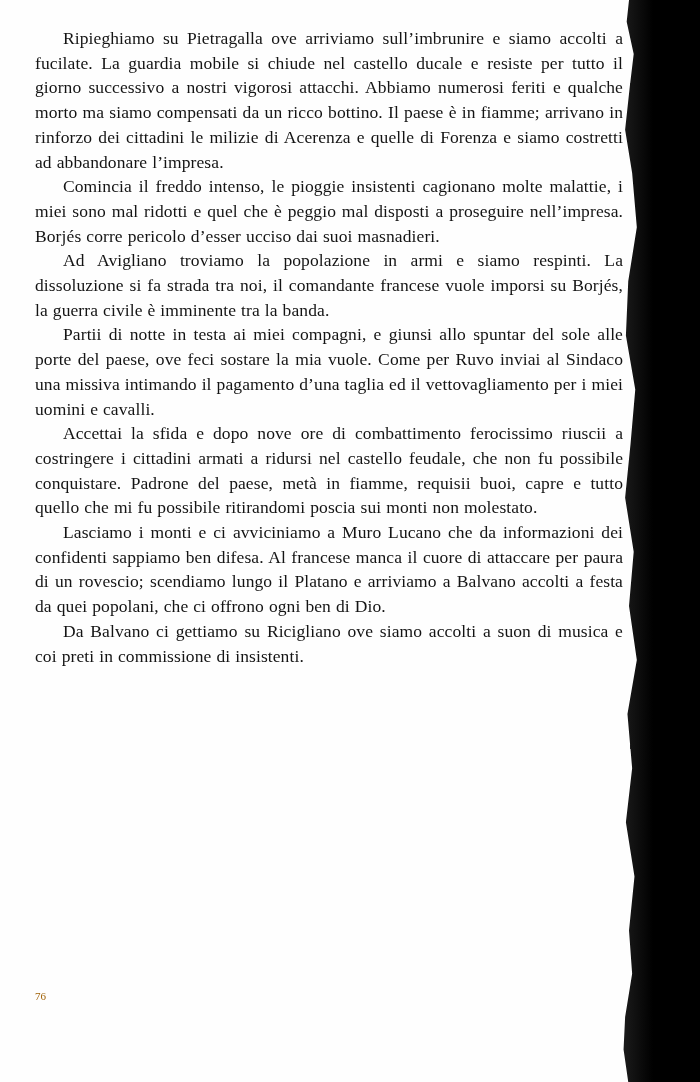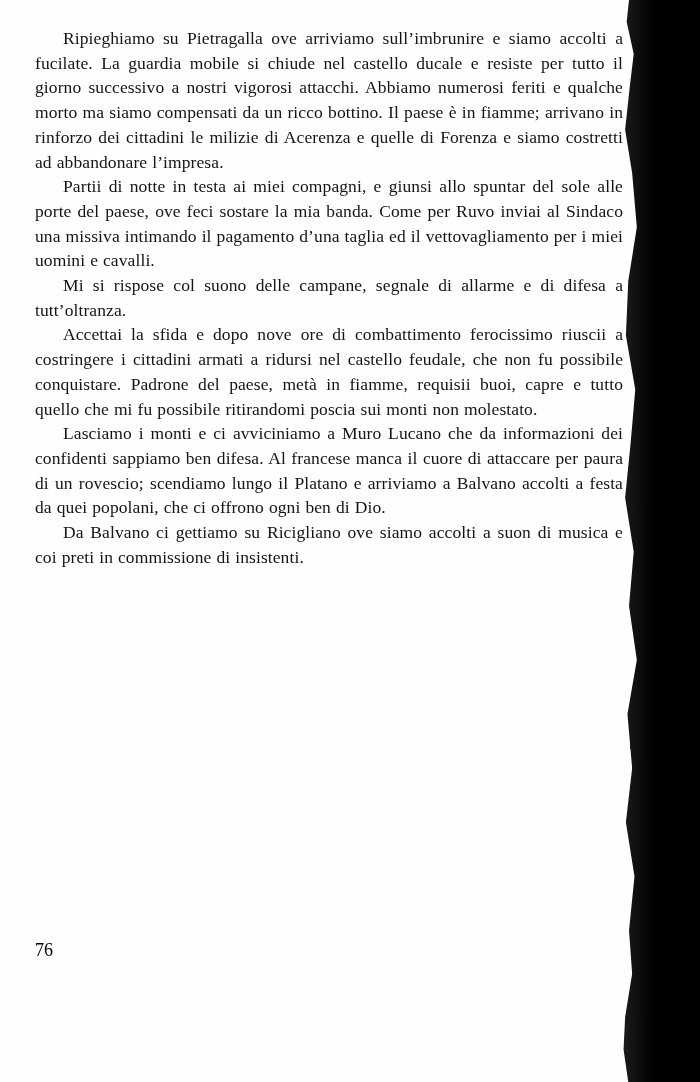--- a/index.html
+++ b/index.html
@@ -27,23 +27,23 @@
     font-size: 17.5px;
     line-height: 24.7px;
     text-align: justify;
     text-indent: 1.6em;
     letter-spacing: 0.1px;
     word-spacing: 0.5px;
   }
   .page-number {
     position: absolute;
     left: 35px;
-    top: 940px;
-    font-size: 18px;
-    color: #000000;
+    top: 990px;
+    font-size: 11px;
+    color: #a16207;
   }
   .scan-edge {
     position: absolute;
     top: 0;
     right: 0;
     width: 78px;
     height: 1082px;
     background: linear-gradient(to right, #1c1c1c 0%, #000000 40%, #000000 100%);
     clip-path: polygon(
       9% 0%, 6% 2%, 15% 5%, 10% 8%, 4% 12%, 13% 16%, 19% 21%,
@@ -67,22 +67,23 @@
       radial-gradient(ellipse 3px 9px at 55% 88%, #111 60%, transparent 62%);
     opacity: 0.85;
   }
 </style>
 </head>
 <body>
 
 <div class="page">
   <div class="text-block">
     <p>Ripieghiamo su Pietragalla ove arriviamo sull’imbrunire e siamo accolti a fucilate. La guardia mobile si chiude nel castello ducale e resiste per tutto il giorno successivo a nostri vigorosi attacchi. Abbiamo numerosi feriti e qualche morto ma siamo compensati da un ricco bottino. Il paese è in fiamme; arrivano in rinforzo dei cittadini le milizie di Acerenza e quelle di Forenza e siamo costretti ad abbandonare l’impresa.</p>
-    <p>Partii di notte in testa ai miei compagni, e giunsi allo spuntar del sole alle porte del paese, ove feci sostare la mia banda. Come per Ruvo inviai al Sindaco una missiva intimando il pagamento d’una taglia ed il vettovagliamento per i miei uomini e cavalli.</p>
-    <p>Mi si rispose col suono delle campane, segnale di allarme e di difesa a tutt’oltranza.</p>
+    <p>Comincia il freddo intenso, le pioggie insistenti cagionano molte malattie, i miei sono mal ridotti e quel che è peggio mal disposti a proseguire nell’impresa. Borjés corre pericolo d’esser ucciso dai suoi masnadieri.</p>
+    <p>Ad Avigliano troviamo la popolazione in armi e siamo respinti. La dissoluzione si fa strada tra noi, il comandante francese vuole imporsi su Borjés, la guerra civile è imminente tra la banda.</p>
+    <p>Partii di notte in testa ai miei compagni, e giunsi allo spuntar del sole alle porte del paese, ove feci sostare la mia vuole. Come per Ruvo inviai al Sindaco una missiva intimando il pagamento d’una taglia ed il vettovagliamento per i miei uomini e cavalli.</p>
     <p>Accettai la sfida e dopo nove ore di combattimento ferocissimo riuscii a costringere i cittadini armati a ridursi nel castello feudale, che non fu possibile conquistare. Padrone del paese, metà in fiamme, requisii buoi, capre e tutto quello che mi fu possibile ritirandomi poscia sui monti non molestato.</p>
     <p>Lasciamo i monti e ci avviciniamo a Muro Lucano che da informazioni dei confidenti sappiamo ben difesa. Al francese manca il cuore di attaccare per paura di un rovescio; scendiamo lungo il Platano e arriviamo a Balvano accolti a festa da quei popolani, che ci offrono ogni ben di Dio.</p>
     <p>Da Balvano ci gettiamo su Ricigliano ove siamo accolti a suon di musica e coi preti in commissione di insistenti.</p>
   </div>
 
   <div class="page-number">76</div>
 
   <div class="scan-speckle"></div>
   <div class="scan-edge"></div>
 </div>

